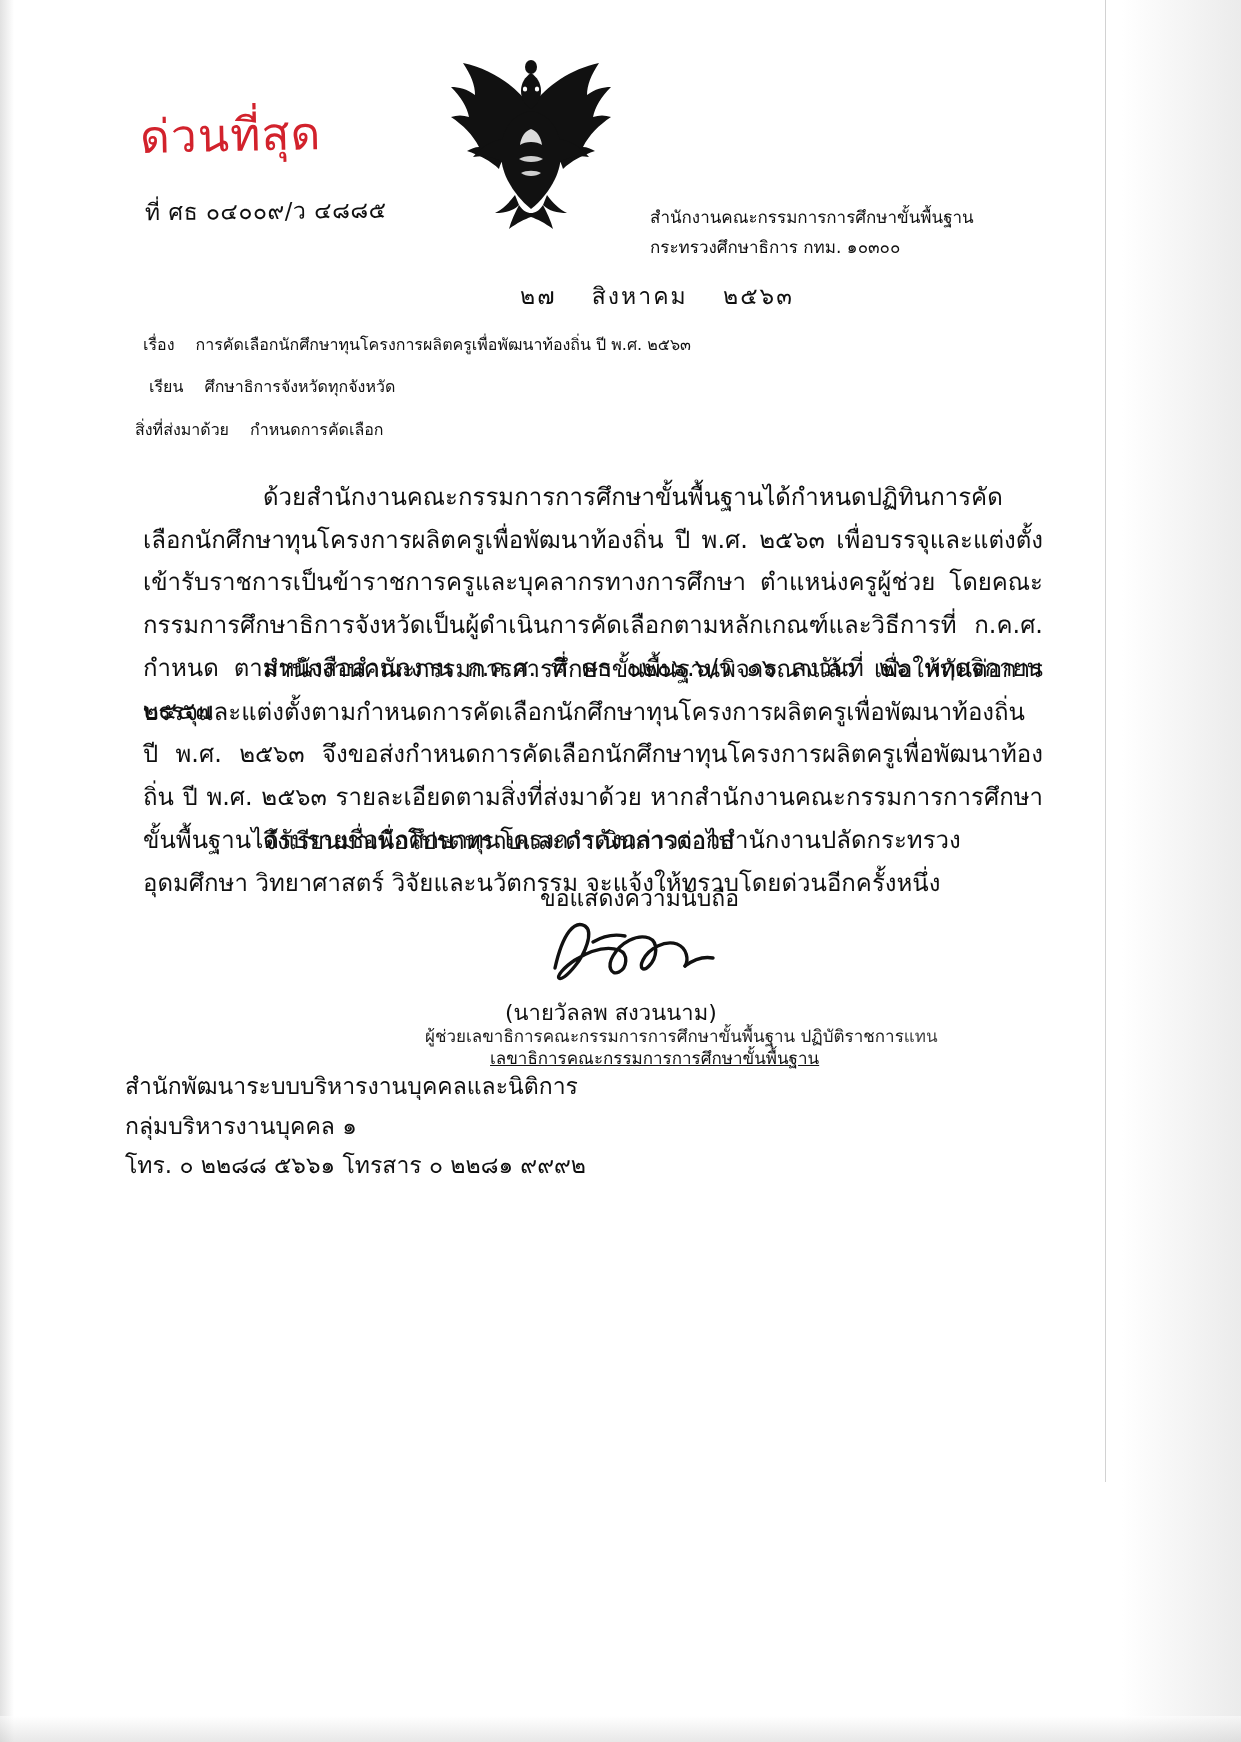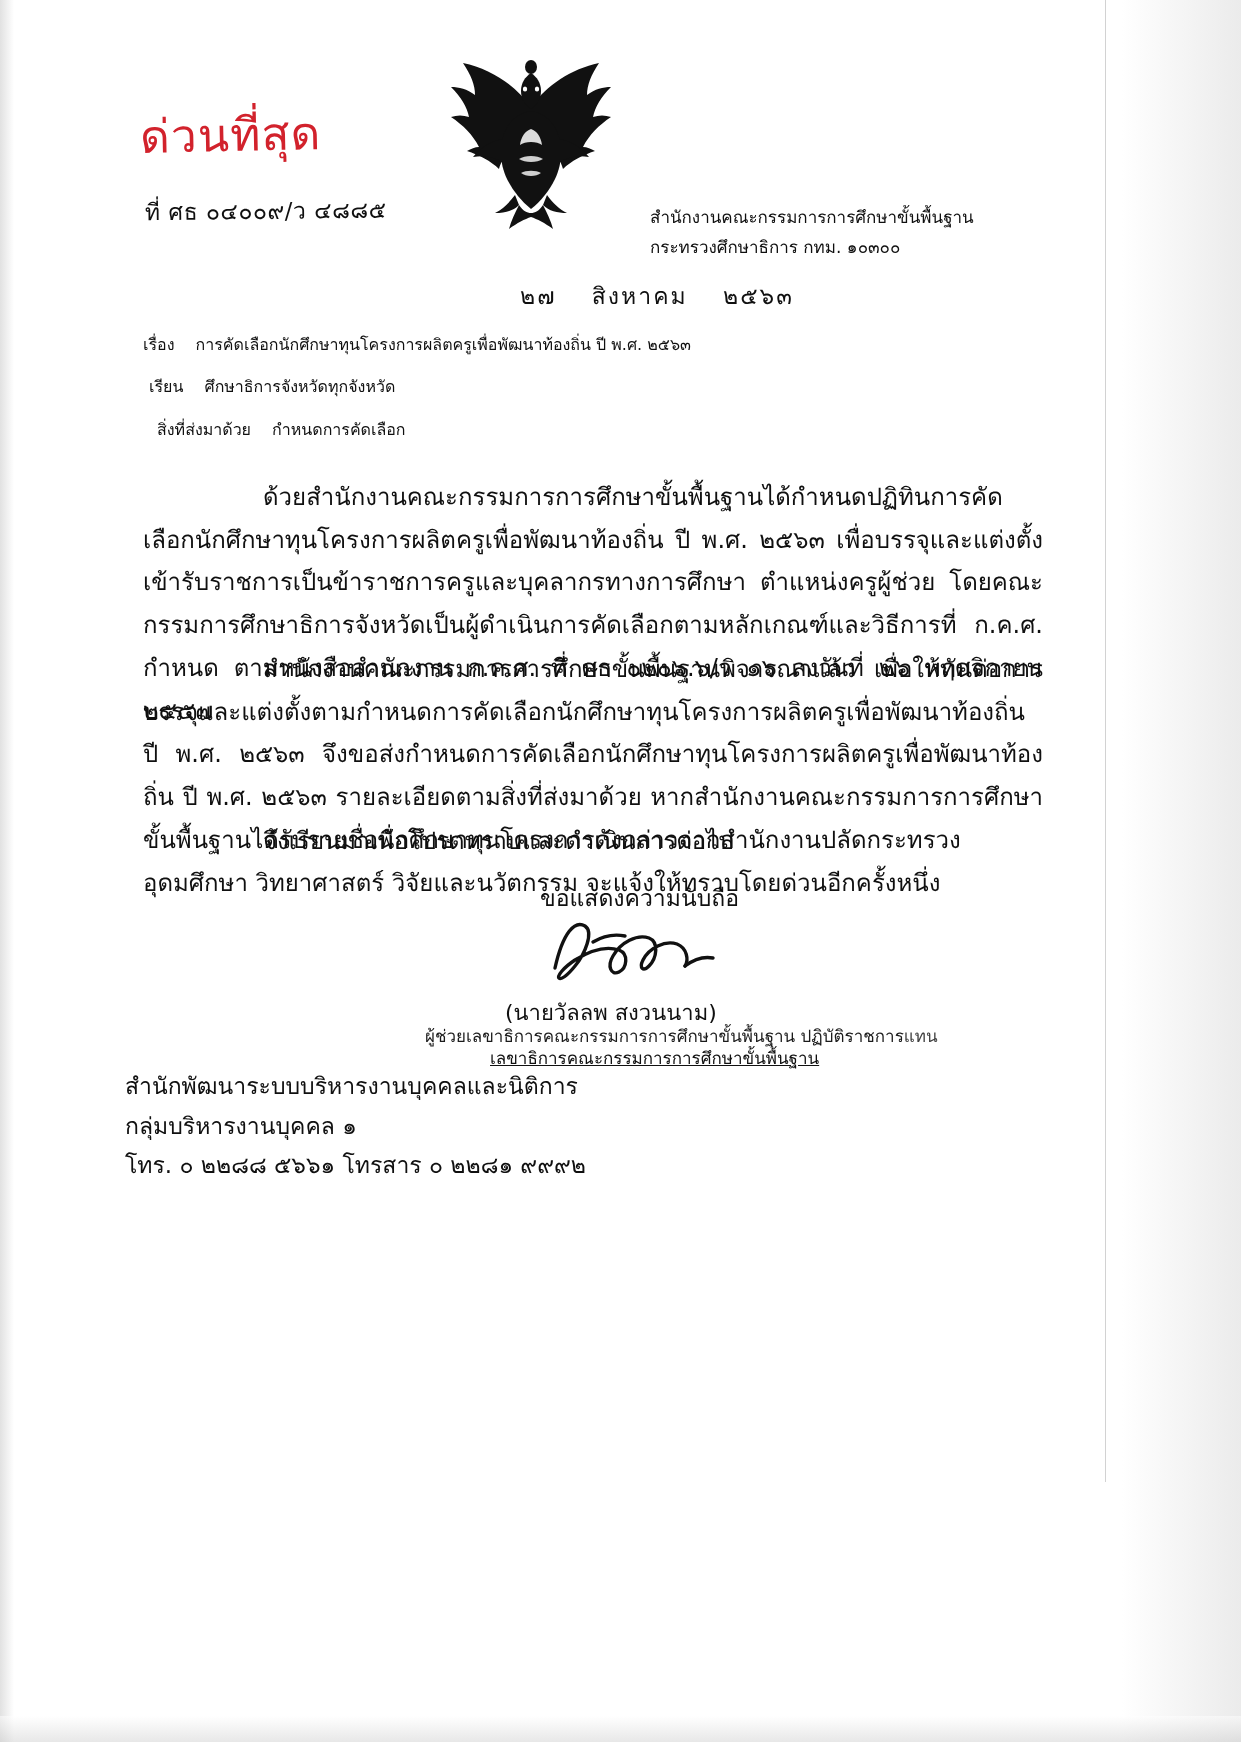--- a/index.html
+++ b/index.html
@@ -106,21 +106,21 @@
   .date-line span { margin-right: 26px; }
   .date-line span:last-child { margin-right: 8px; }
 
   .field-row {
     position: absolute;
     font-size: 16px;
     white-space: nowrap;
   }
   .field-subject { left: 143px; top: 332px; }
   .field-to      { left: 149px; top: 374px; }
-  .field-attach  { left: 157px; top: 417px; }
+  .field-attach  { left: 135px; top: 417px; }
   .field-row .lbl { display: inline-block; }
   .field-row .val { display: inline-block; margin-left: 16px; }
 
   .para {
     position: absolute;
     left: 143px;
     width: 900px;
     font-size: 24px;
     line-height: 1.78;
     text-align: justify;

